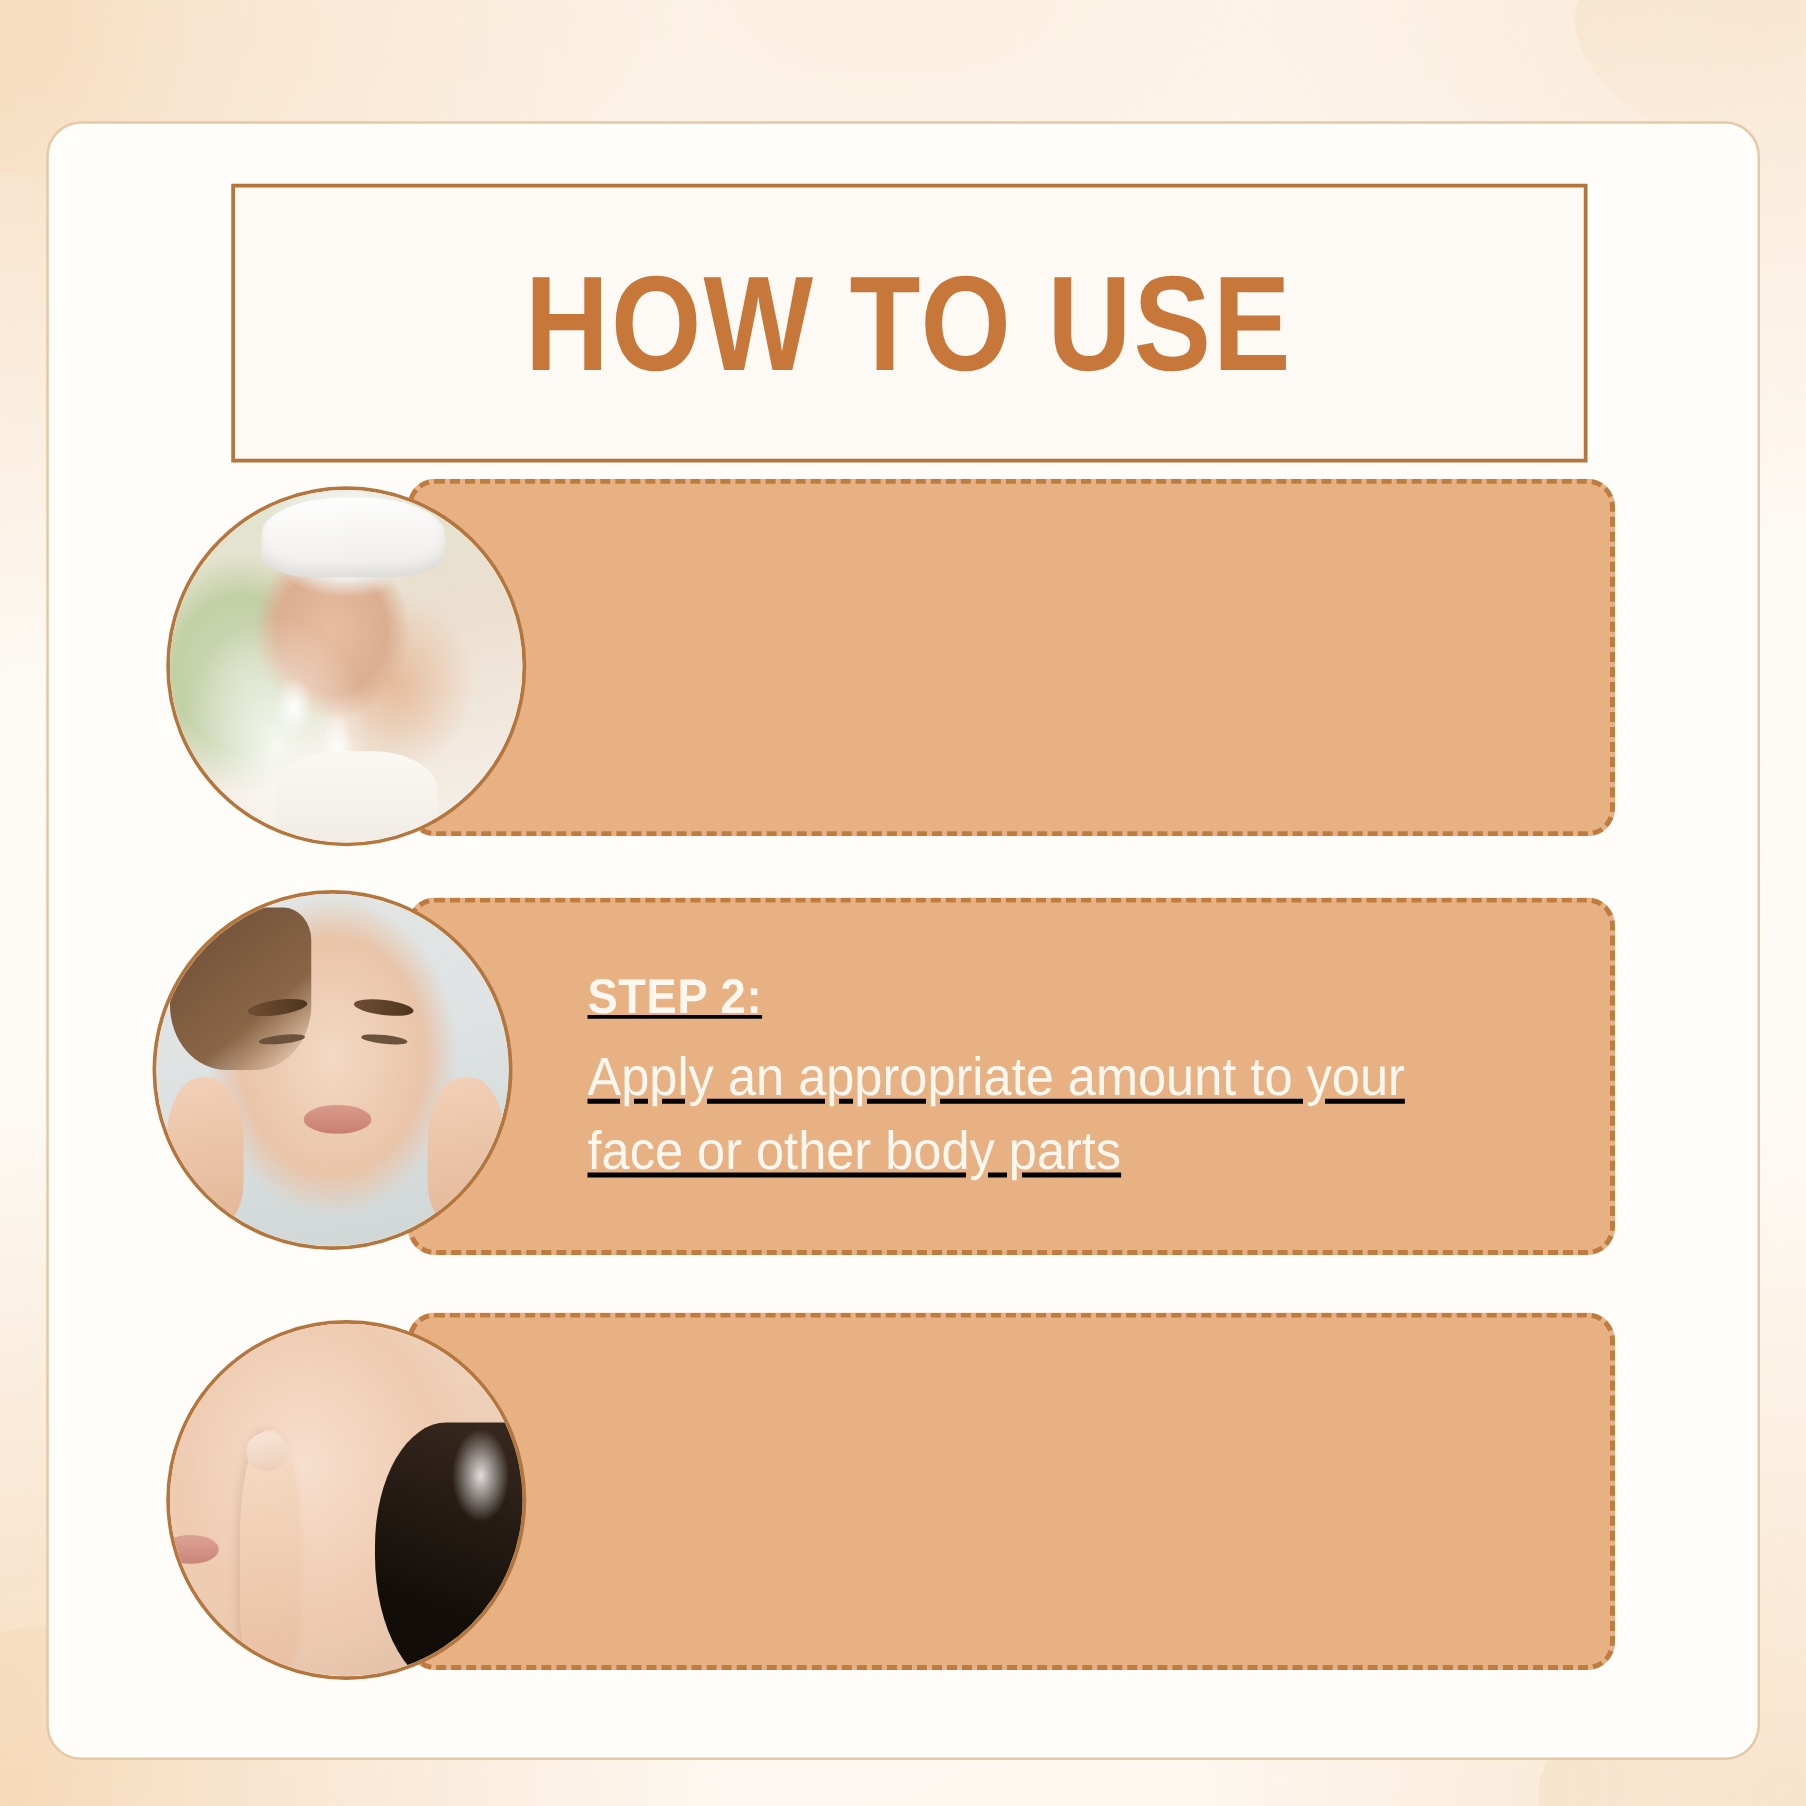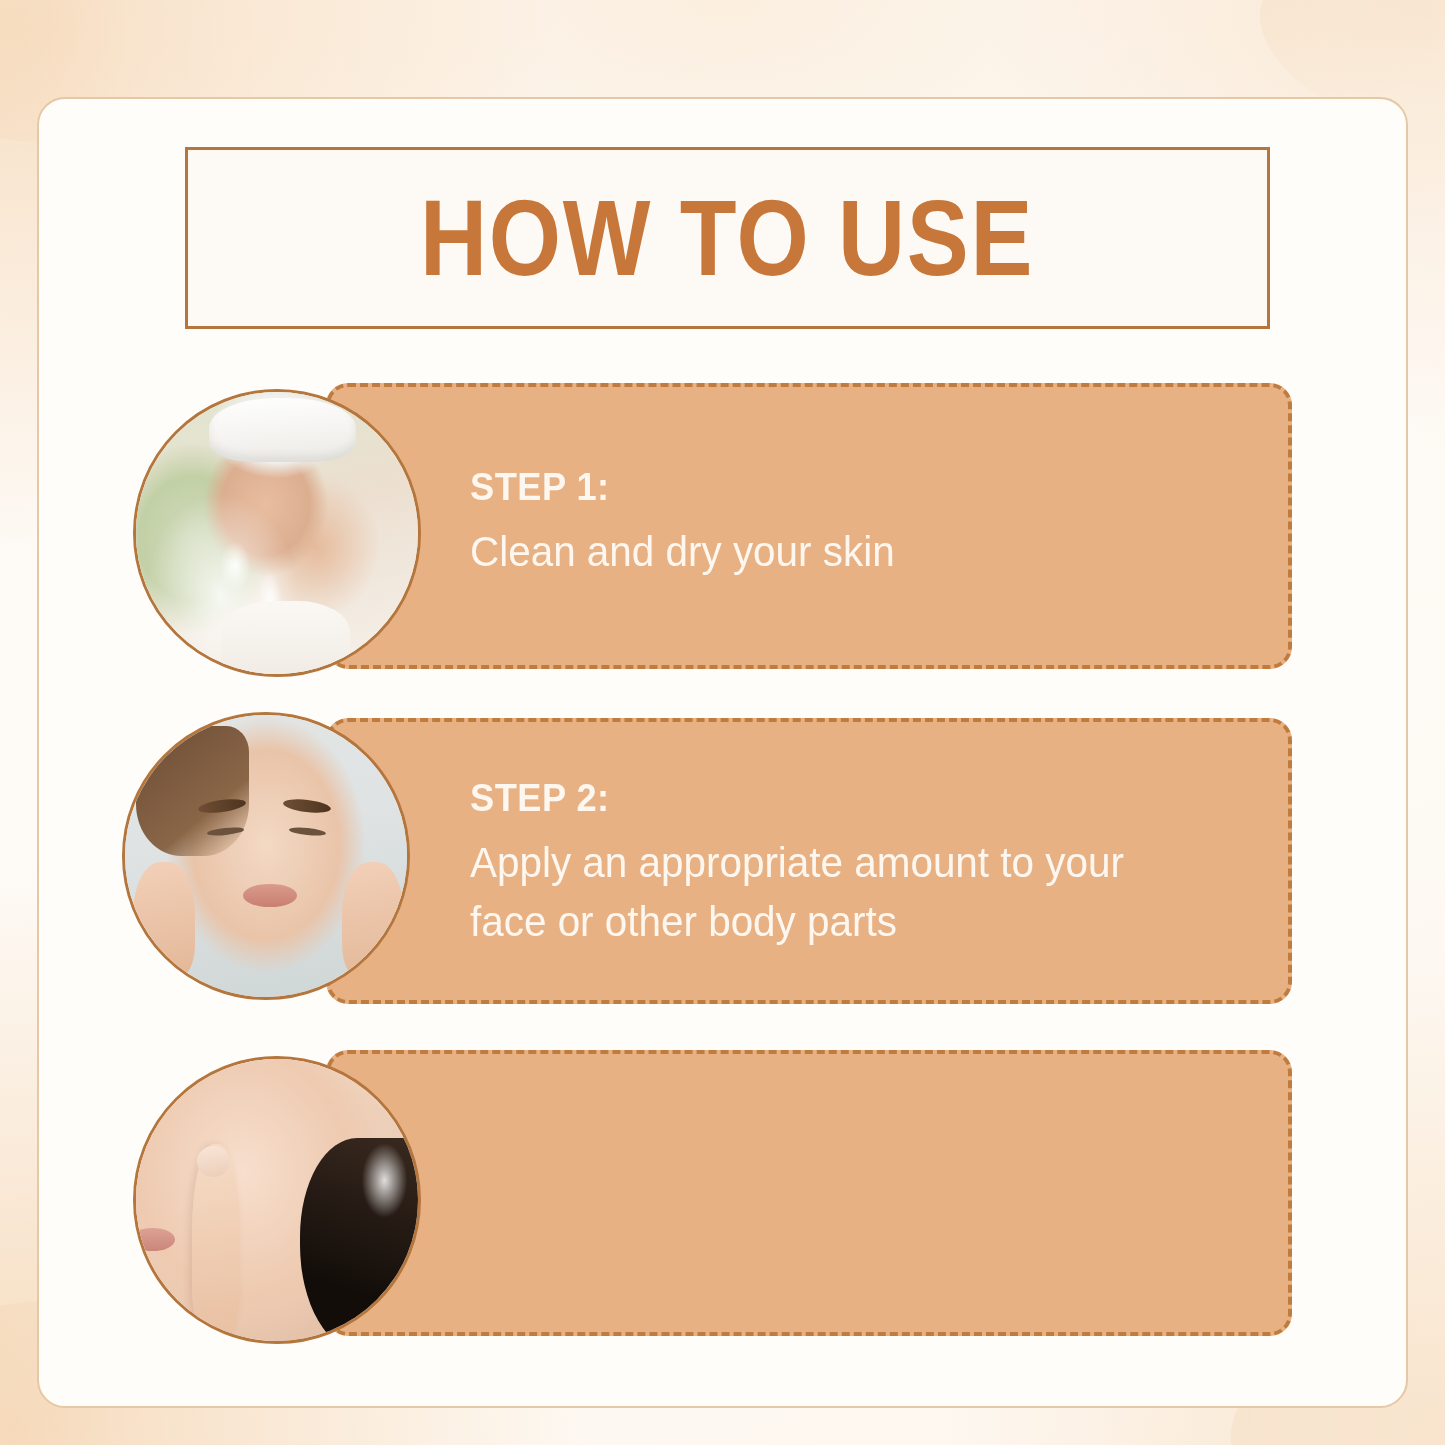--- a/index.html
+++ b/index.html
@@ -46,21 +46,21 @@
     width:1371px; height:1311px;
     background:#fffdfa;
     border:2.5px solid #e5c9a6;
     border-radius:28px;
   }
 
   
   .title-box {
     position:absolute;
     left:185px; top:147px;
-    width:1085px; height:182px;
+    width:1085px; height:223px;
     border:3px solid #b4763c;
     background:#fdfaf5;
     display:flex; align-items:center; justify-content:center;
   }
   .title-text {
     color:#c8773a;
     font-size:108px;
     font-weight:bold;
     letter-spacing:2px;
     transform:scaleX(.86);
@@ -198,21 +198,21 @@
     border-radius:50%;
   }
 
   
   .step-text {
     position:absolute;
     left:470px;
     width:700px;
   }
   .step-text.t1 { top:467px; }
-  .step-text.t2 { top:778px; }
+  .step-text.t2 { top:778px;text-decoration:underline; }
   .step-text.t3 { top:1128px; }
 
   .step-label {
     color:#fdf7f0;
     font-size:39px;
     font-weight:bold;
     letter-spacing:.5px;
     transform:scaleX(.93);
     transform-origin:left center;
     line-height:1.05;
@@ -246,24 +246,20 @@
 
   <div class="step-row r1">
     <div class="panel"></div>
     <div class="circle c1">
       <div class="photo ph1">
         <div class="towel"></div>
         <div class="water"></div>
         <div class="top-b"></div>
       </div>
     </div>
-  </div>
-  <div class="step-text t1">
-    <div class="step-label">STEP 1:</div>
-    <div class="step-desc">Clean and dry your skin</div>
   </div>
 
   <div class="step-row r2">
     <div class="panel"></div>
     <div class="circle c2">
       <div class="photo ph2">
         <div class="hair"></div>
         <div class="brow-l"></div>
         <div class="brow-r"></div>
         <div class="eye-l"></div>

